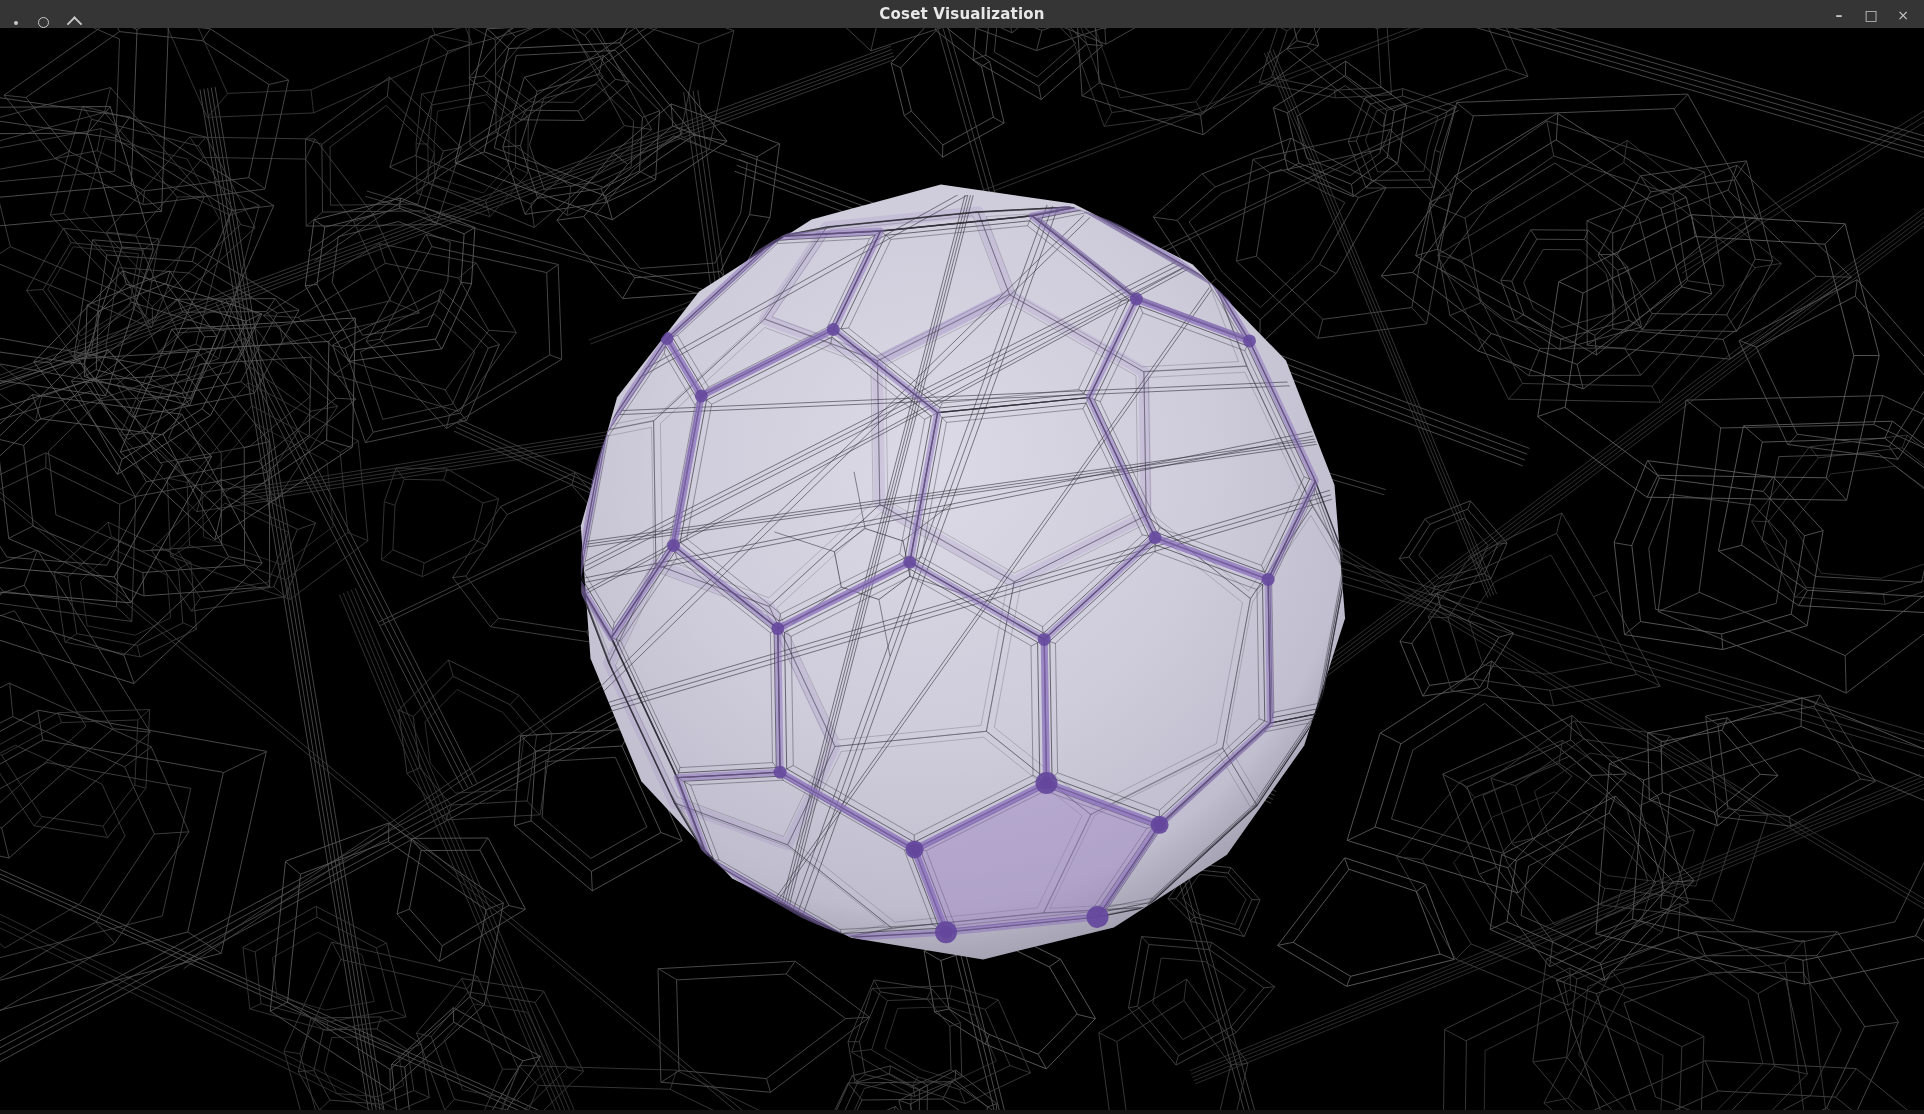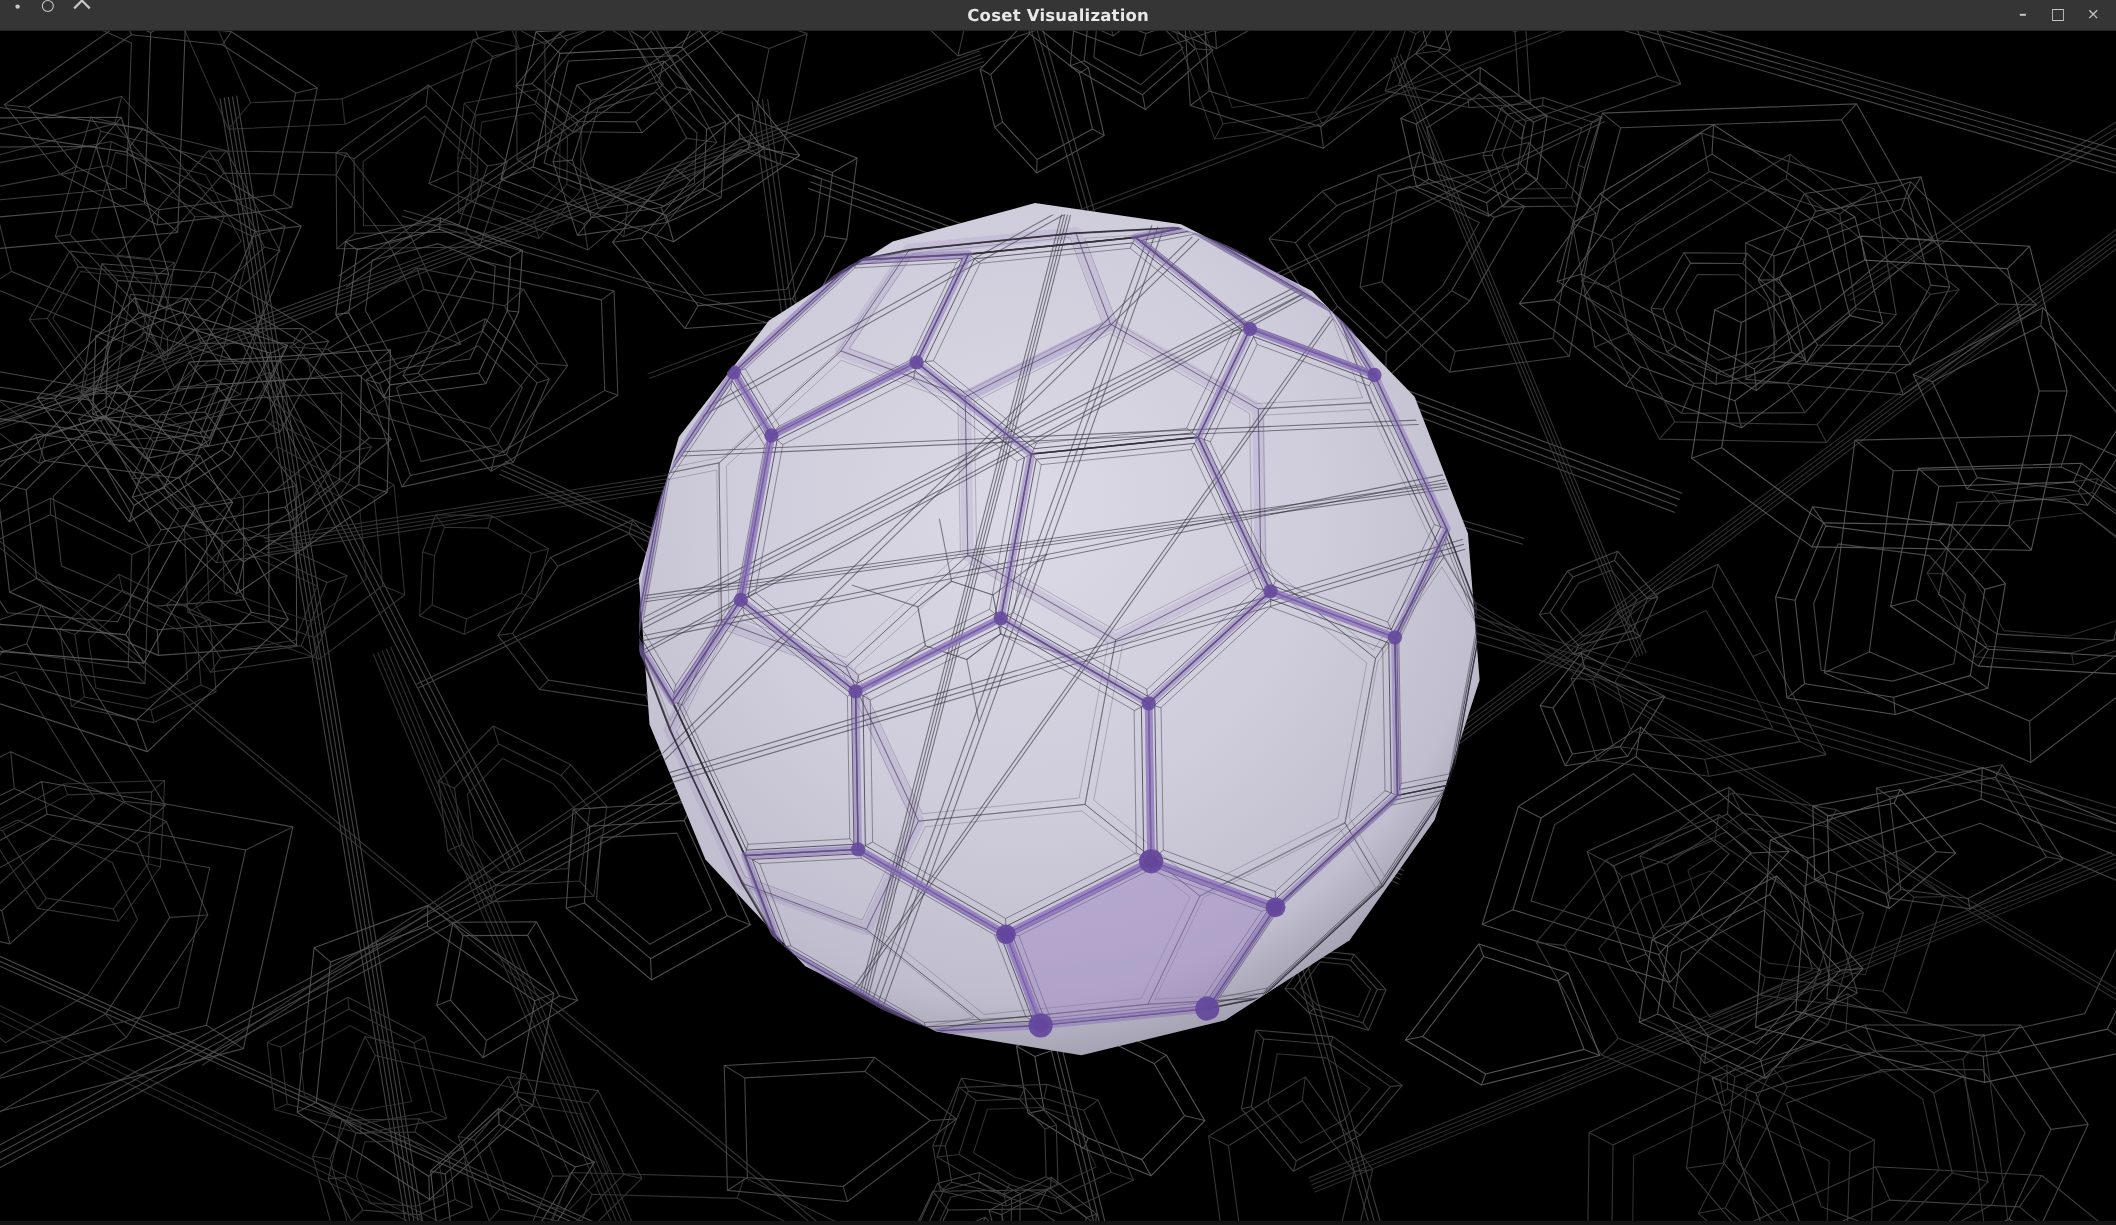--- a/index.html
+++ b/index.html
@@ -1,17 +1,17 @@
 <!DOCTYPE html>
 <html><head>
 <meta charset="utf-8">
 <style>
   html,body{margin:0;padding:0;width:1924px;height:1114px;background:#000;overflow:hidden;
             font-family:"DejaVu Sans",sans-serif;}
-  .titlebar{height:28px;background:#353535;display:flex;align-items:flex-start;position:relative;
+  .titlebar{height:28px;background:#353535;display:flex;align-items:flex-end;position:relative;
             user-select:none;}
   .tb-left{display:flex;align-items:center;gap:20px;padding-left:14px;z-index:2;}
   .icon-dot{width:4px;height:4px;border-radius:50%;background:#c9c9c9;display:inline-block;}
   .icon-circle{width:11px;height:11px;border-radius:50%;border:1.5px solid #c9c9c9;
                box-sizing:border-box;display:inline-block;background:transparent;padding:0;}
   .icon-caret{width:9px;height:9px;border-left:2px solid #c9c9c9;border-top:2px solid #c9c9c9;
               transform:rotate(45deg) translate(1px,1px);display:inline-block;}
   .tb-title{position:absolute;left:0;right:0;text-align:center;font-weight:bold;font-size:15px;
             color:#e8e8e8;line-height:28px;pointer-events:none;letter-spacing:0.2px;}
   .tb-right{margin-left:auto;display:flex;align-items:center;gap:6px;padding-right:8px;z-index:2;}

